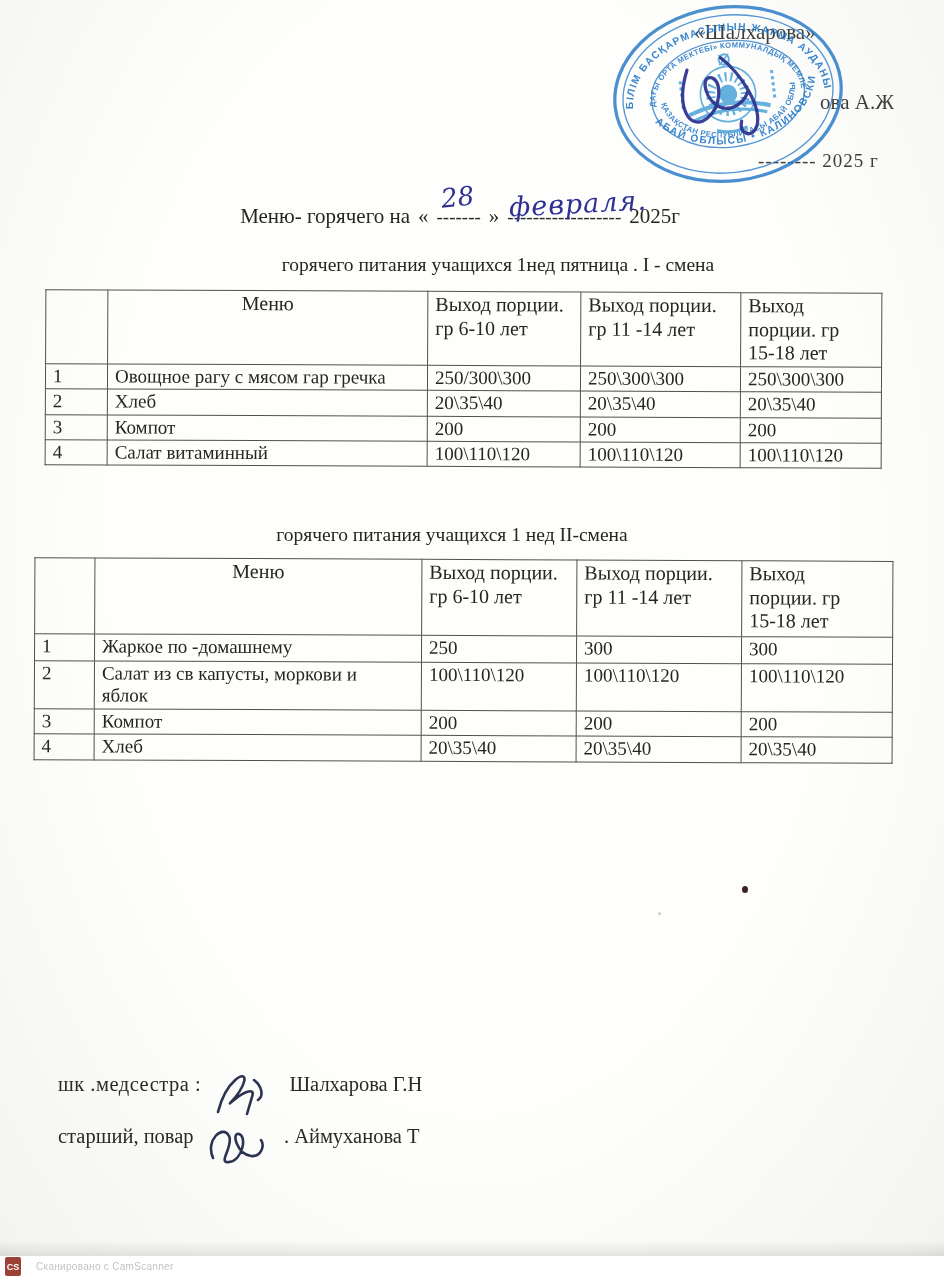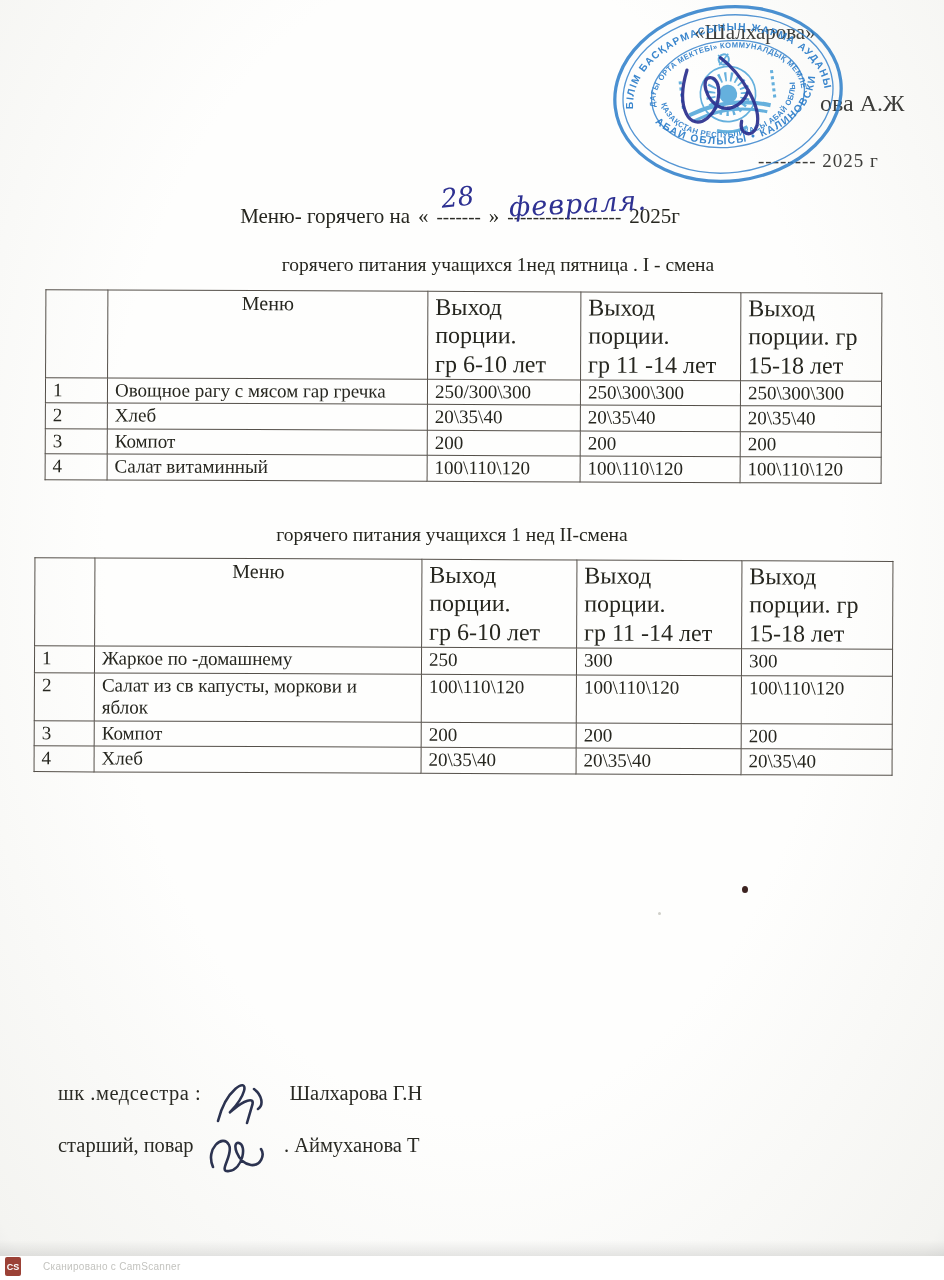--- a/index.html
+++ b/index.html
@@ -9,21 +9,21 @@
       radial-gradient(ellipse at 50% 42%, #fefefd 55%, #f4f4f1 96%, #ececea 100%);
     font-family:"Liberation Serif", serif;
     color:#26261f;
   }
   .abs{position:absolute;}
 
   
   .stamp-wrap{left:610px;top:4px;width:236px;height:180px;transform:rotate(-7deg);}
   .appr{color:#3d3d3a;white-space:nowrap;}
   .appr-label{left:694px;top:20px;font-size:21px;}
-  .appr-name{left:820px;top:90px;font-size:24px;}
+  .appr-name{left:820px;top:90px;font-size:21px;}
   .appr-date{left:758px;top:122px;font-size:19px;letter-spacing:1px;margin-top:28px;}
 
   
   .title-line{
     left:0;right:0;top:204px;display:flex;justify-content:center;
     align-items:baseline;gap:8px;font-size:21px;transform:translateX(-12px);
   }
   .slot{position:relative;display:inline-block;}
   .slot .dashes{font-size:19px;color:#2b2b26;letter-spacing:0;}
   .hand{
@@ -38,50 +38,50 @@
 
   
   table.menu{border-collapse:collapse;table-layout:fixed;transform:rotate(0.25deg);}
   table.menu td,table.menu th{
     border:1.4px solid #55504a;
     font-weight:normal;font-size:19px;line-height:1.18;
     padding:1px 7px 1px 7px;vertical-align:top;text-align:left;
     white-space:pre-line;overflow:hidden;
   }
   table.menu th.menu-h{text-align:center;font-size:20px;}
-  table.menu th{font-size:24px;}
+  table.menu th{font-size:20px;}
   td.numc{padding-left:16px;}
   .t1{left:45px;top:291px;}
   .t1 table{width:836px;}
   .t2{left:34px;top:559px;}
   .t2 table{width:858px;}
 
   
-  .sig-line{left:58px;white-space:nowrap;font-size:20.5px;color:#2a2a24;margin-top:9px;}
+  .sig-line{left:58px;white-space:nowrap;font-size:20.5px;color:#2a2a24;}
   .sig-1{top:1066px;}
   .sig-2{top:1120px;}
   .sig-line .role{display:inline-block;}
   .sig-line svg{vertical-align:middle;margin:0 4px;}
   .sig-1 .role{letter-spacing:.5px;}
 
   
   .dot1{left:742px;top:886px;width:6px;height:7px;border-radius:50%;background:#3c2320;}
   .dot2{left:658px;top:912px;width:3px;height:3px;border-radius:50%;background:#cfcfc9;}
   .footer-shadow{
     left:0;right:0;top:1240px;height:16px;
     background:linear-gradient(to bottom, rgba(0,0,0,0), rgba(0,0,0,0.09));
   }
   .footer-band{left:0;right:0;top:1256px;height:24px;background:#ffffff;}
   .cs-logo{
     left:5px;top:1257px;width:16px;height:19px;background:#9b4136;border-radius:2px;
     color:#fff;font-family:"Liberation Sans",sans-serif;font-size:9px;font-weight:bold;
     display:flex;align-items:center;justify-content:center;
   }
   .cs-text{
-    left:43px;top:1261px;font-family:"Liberation Sans",sans-serif;
+    left:36px;top:1261px;font-family:"Liberation Sans",sans-serif;
     font-size:10px;color:#c3c3bf;letter-spacing:.3px;
   }
 </style>
 </head>
 <body>
 
 <div class="abs appr appr-label">«Шалхарова»</div>
 <div class="abs appr appr-name">ова А.Ж</div>
 <div class="abs appr appr-date">-------- 2025 г</div>
 

